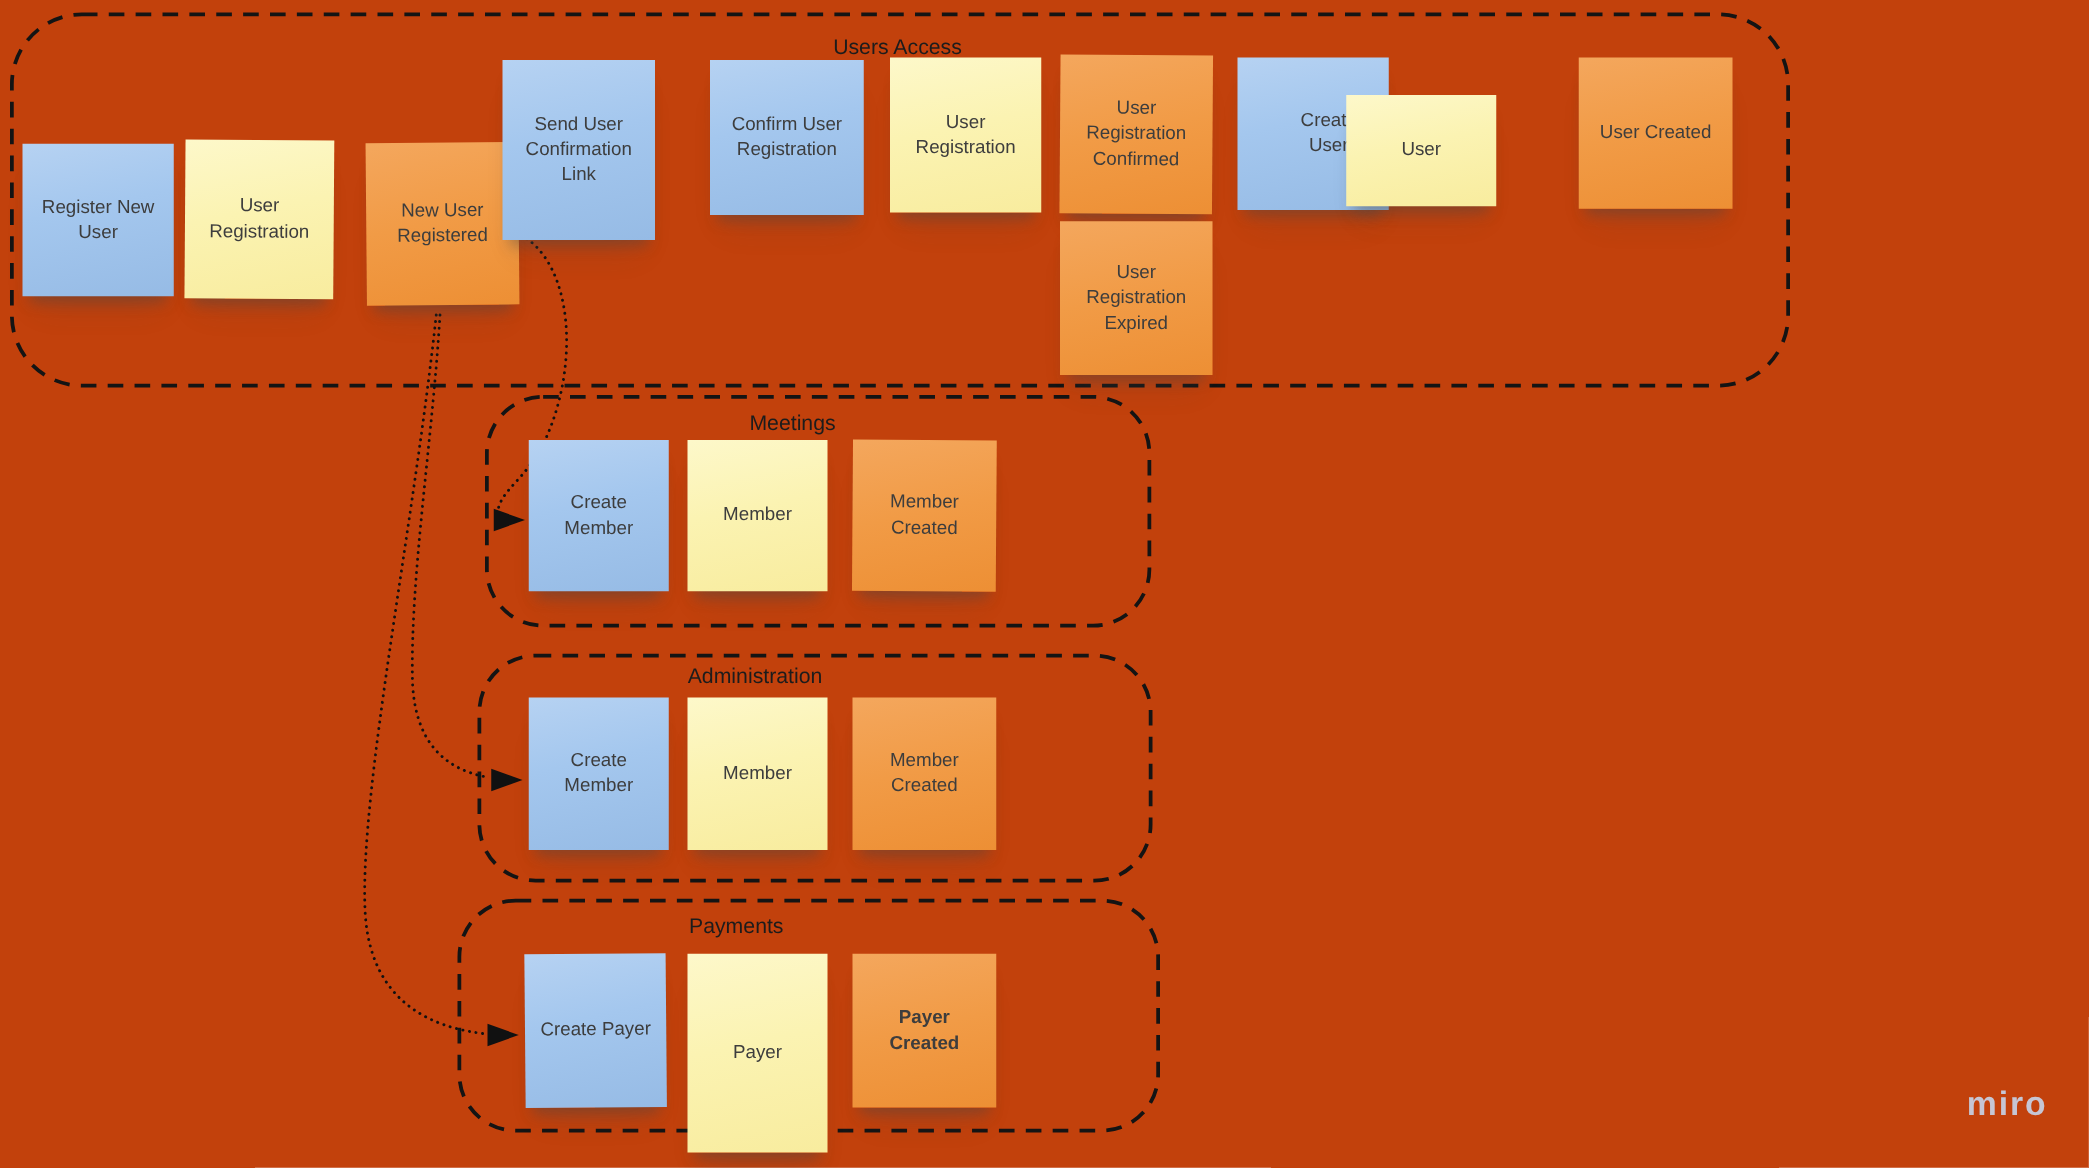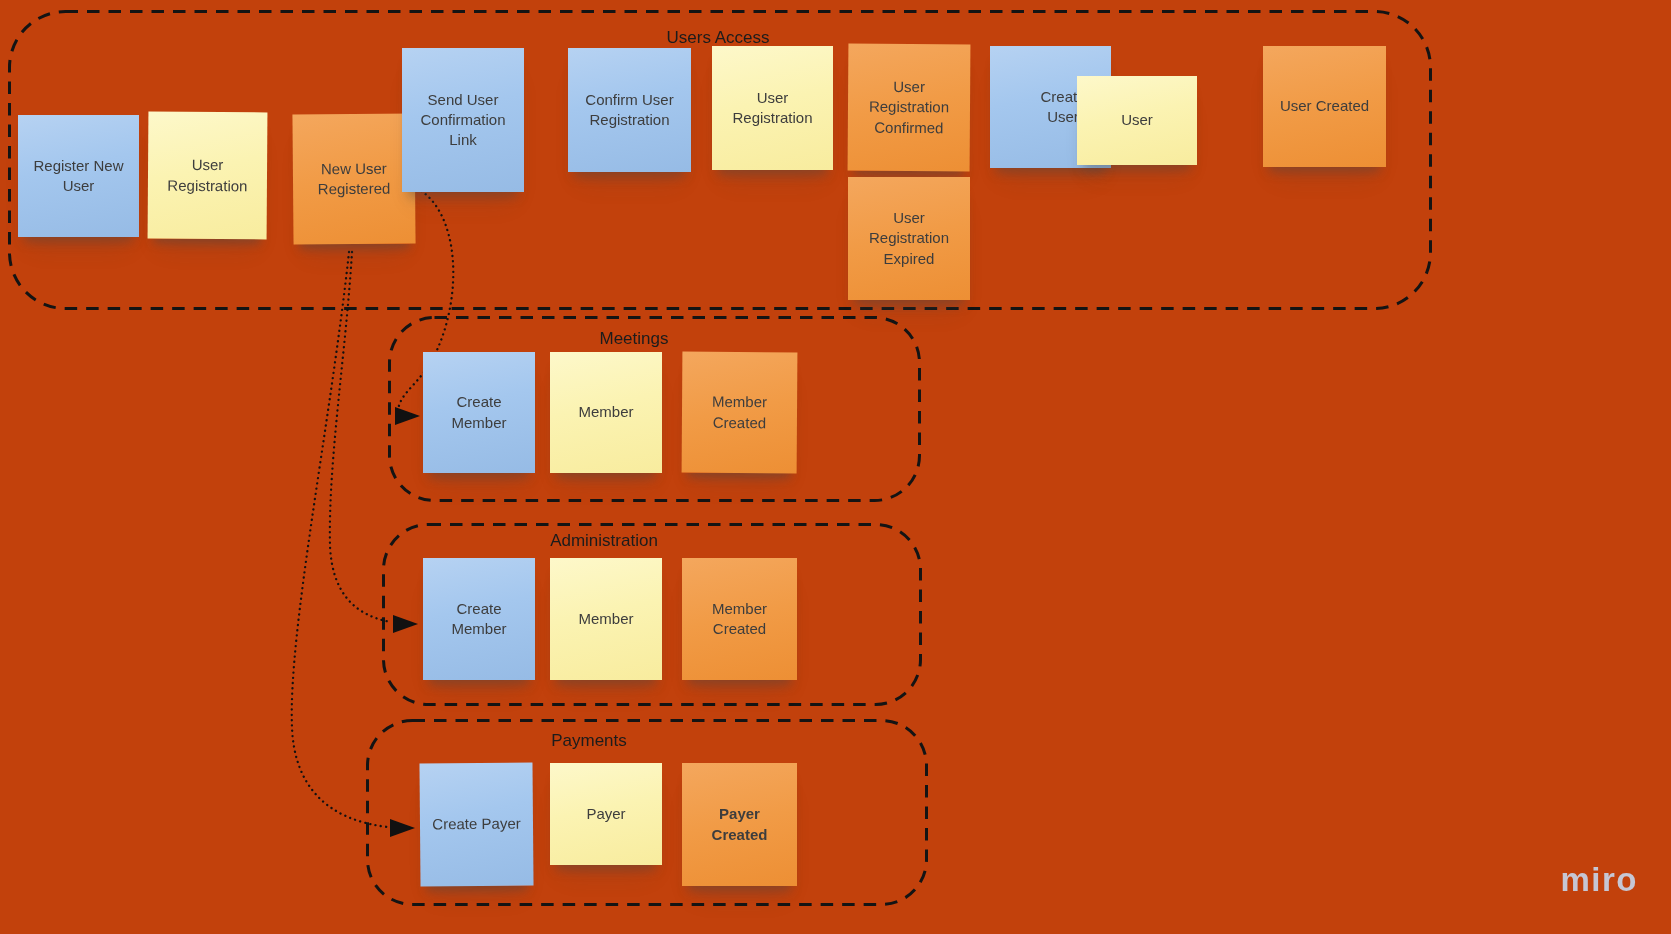--- a/index.html
+++ b/index.html
@@ -27,21 +27,21 @@
     box-shadow: 0 11px 10px -6px rgba(70,70,70,.38), 0 20px 24px -12px rgba(70,70,70,.16);
   }
   .note.blue   { background:linear-gradient(168deg, #b6d2f2 0%, #a4c7ee 42%, #96bbe5 100%); }
   .note.yellow { background:linear-gradient(168deg, #fdf8ca 0%, #fbf3b2 45%, #f8ec9e 100%); }
   .note.orange { background:linear-gradient(168deg, #f4a75d 0%, #f19b46 48%, #ed8f34 100%); }
   .tilt-r { transform:rotate(.4deg); }
   .tilt-l { transform:rotate(-.5deg); }
 
   .watermark {
     position:absolute; right:33px; bottom:35px; z-index:2;
-    font-size:33px; font-weight:bold; letter-spacing:1.5px; color:#c6c6d4;
+    font-size:27px; font-weight:bold; letter-spacing:1.5px; color:#c6c6d4;
   }
 </style>
 </head>
 <body>
 
 <div class="board">
 
   <svg class="overlay" viewBox="0 0 1671 934" xmlns="http://www.w3.org/2000/svg">
 
     <rect x="9.5" y="11.5" width="1421" height="297" rx="56" fill="none" stroke="#141414" stroke-width="3" stroke-dasharray="12.5 9"></rect>
@@ -82,18 +82,18 @@
 
   <div class="note blue" style="left:423px; top:352px; width:112px; height:121px;">Create Member</div>
   <div class="note yellow" style="left:550px; top:352px; width:112px; height:121px;">Member</div>
   <div class="note orange tilt-r" style="left:682px; top:352px; width:115px; height:121px;">Member Created</div>
 
   <div class="note blue" style="left:423px; top:558px; width:112px; height:122px;">Create Member</div>
   <div class="note yellow" style="left:550px; top:558px; width:112px; height:122px;">Member</div>
   <div class="note orange" style="left:682px; top:558px; width:115px; height:122px;">Member Created</div>
 
   <div class="note blue tilt-l" style="left:420px; top:763px; width:113px; height:123px;">Create Payer</div>
-  <div class="note yellow" style="left:550px; top:763px; width:112px; height:102px;">Payer</div>
+  <div class="note yellow" style="left:550px; top:763px; width:112px; height:159px;">Payer</div>
   <div class="note orange" style="left:682px; top:763px; width:115px; height:123px;font-weight:bold;">Payer Created</div>
 
   <div class="watermark">miro</div>
 
 </div>
 
 </body></html>

